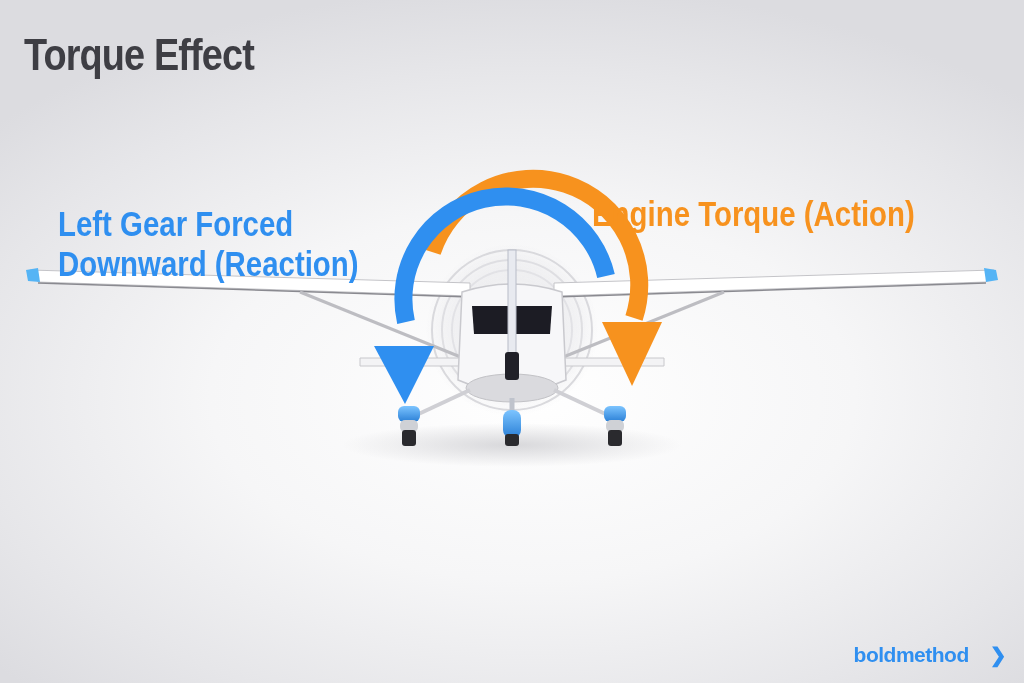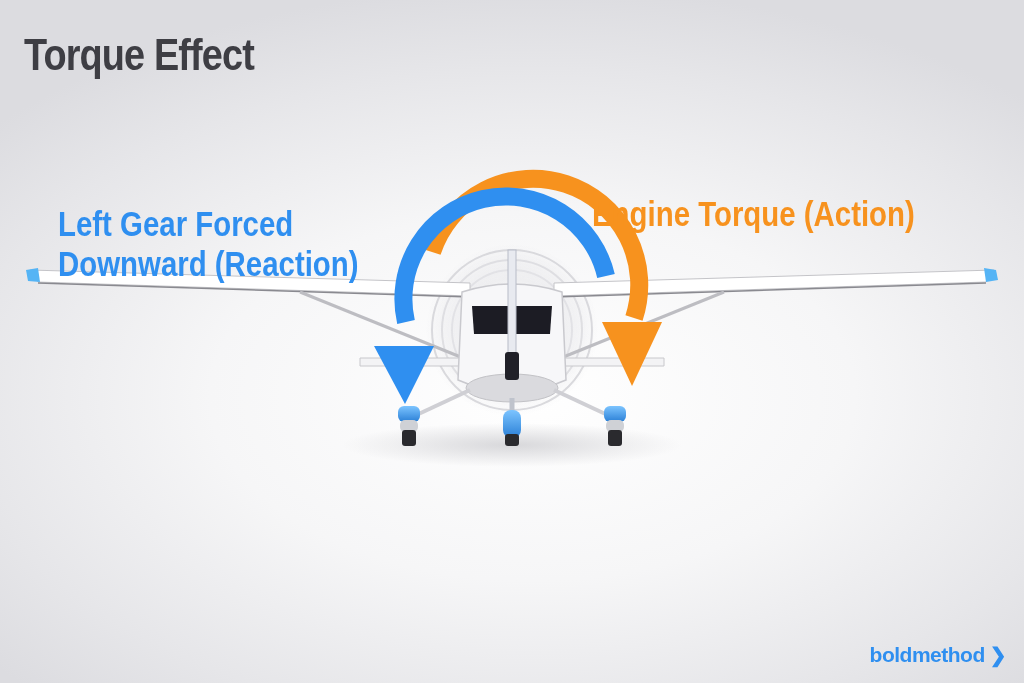--- a/index.html
+++ b/index.html
@@ -20,21 +20,21 @@
       transform: scaleX(0.84); transform-origin: left top; white-space: nowrap;
     }
     .label-right {
       position: absolute; left: 592px; top: 194px;
       font-size: 35px; font-weight: bold; color: #f7921e; line-height: 40px;
       transform: scaleX(0.84); transform-origin: left top; white-space: nowrap;
     }
     .brand {
       position: absolute; right: 18px; bottom: 16px;
       font-size: 21px; font-weight: bold; color: #2f8ff0; letter-spacing: -0.5px;
-      display: flex; align-items: center; gap: 5px;
+      display: flex; align-items: center; gap: 21px;
     }
     .brand .chev { font-size: 20px; }
     svg.scene { position: absolute; left: 0; top: 0; }
   </style>
 </head>
 <body>
 
 <div class="title">Torque Effect</div>
 
 <svg class="scene" width="1024" height="683" viewBox="0 0 1024 683">

